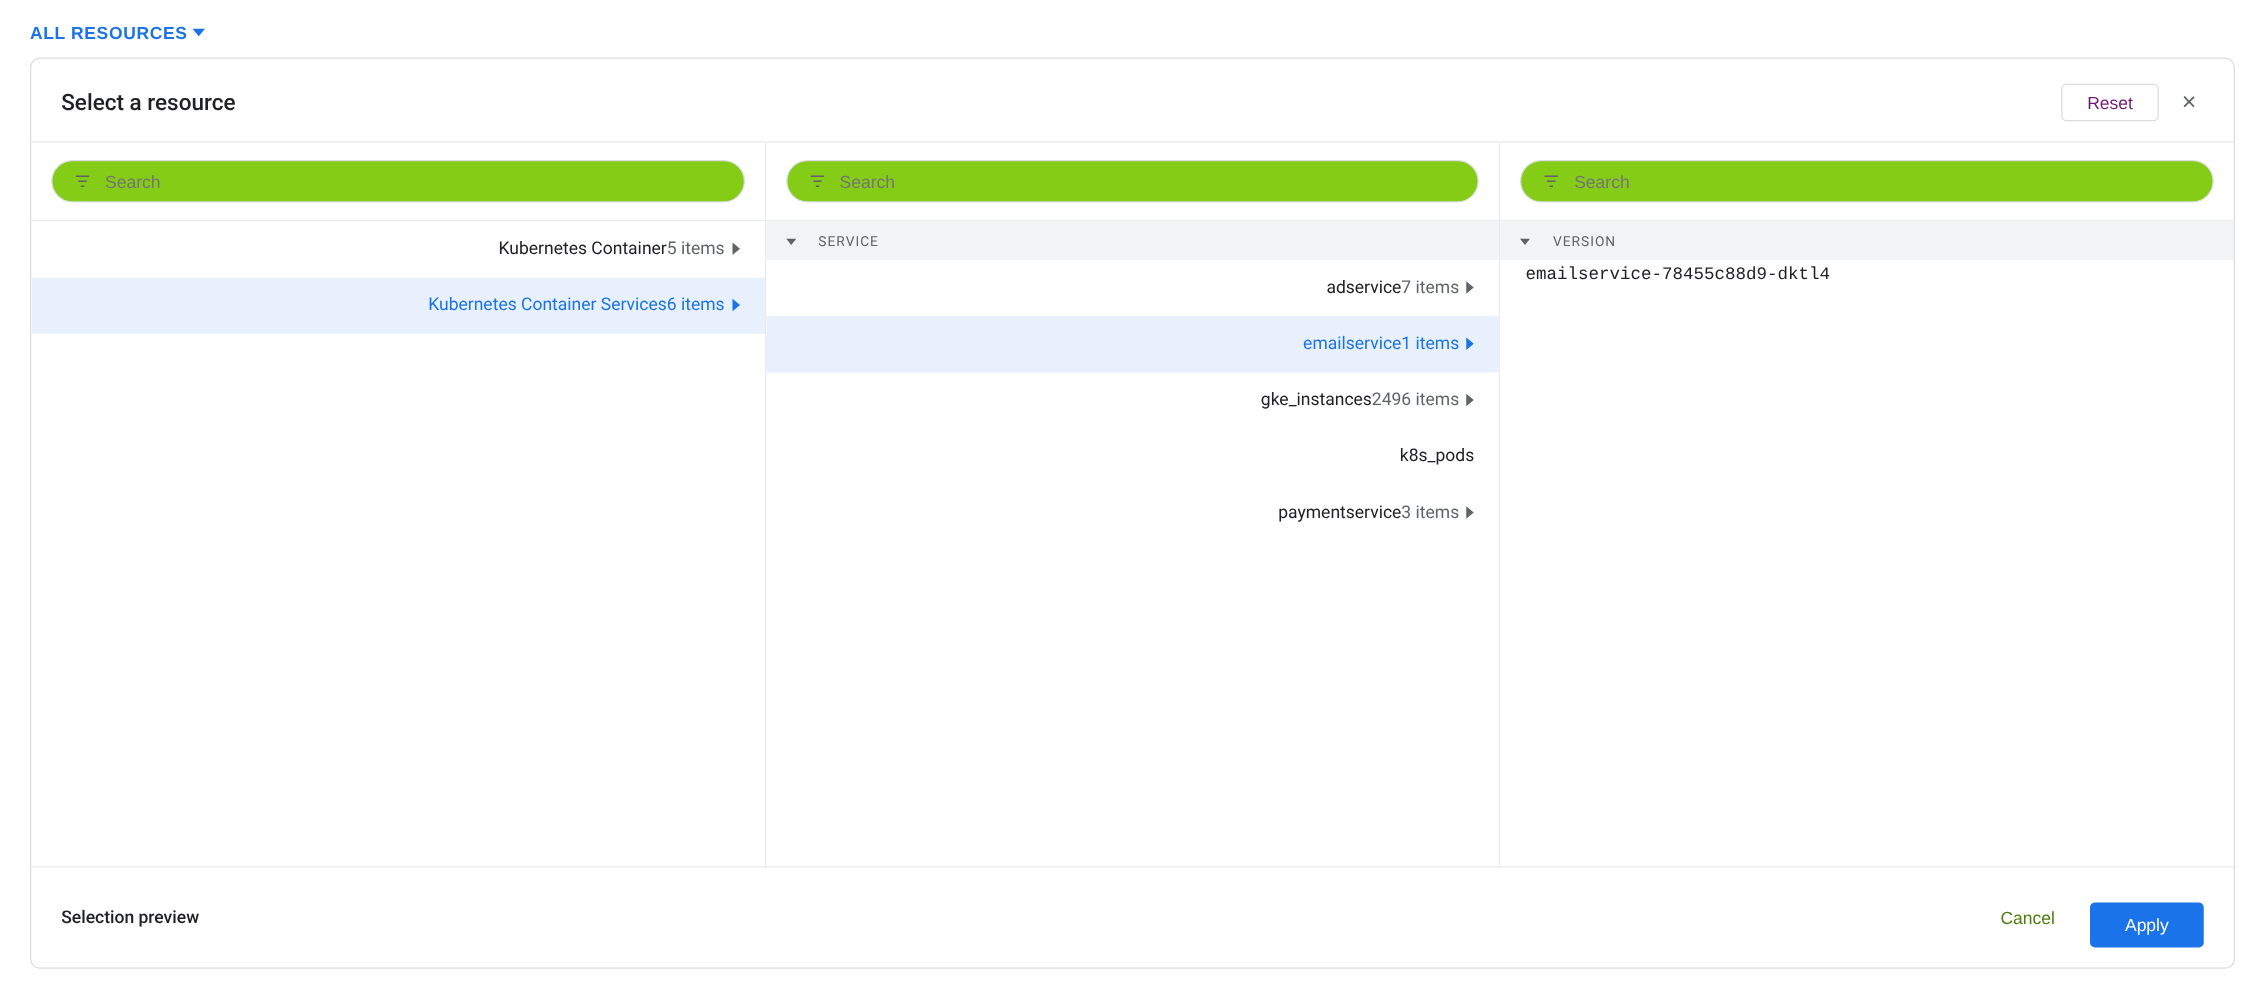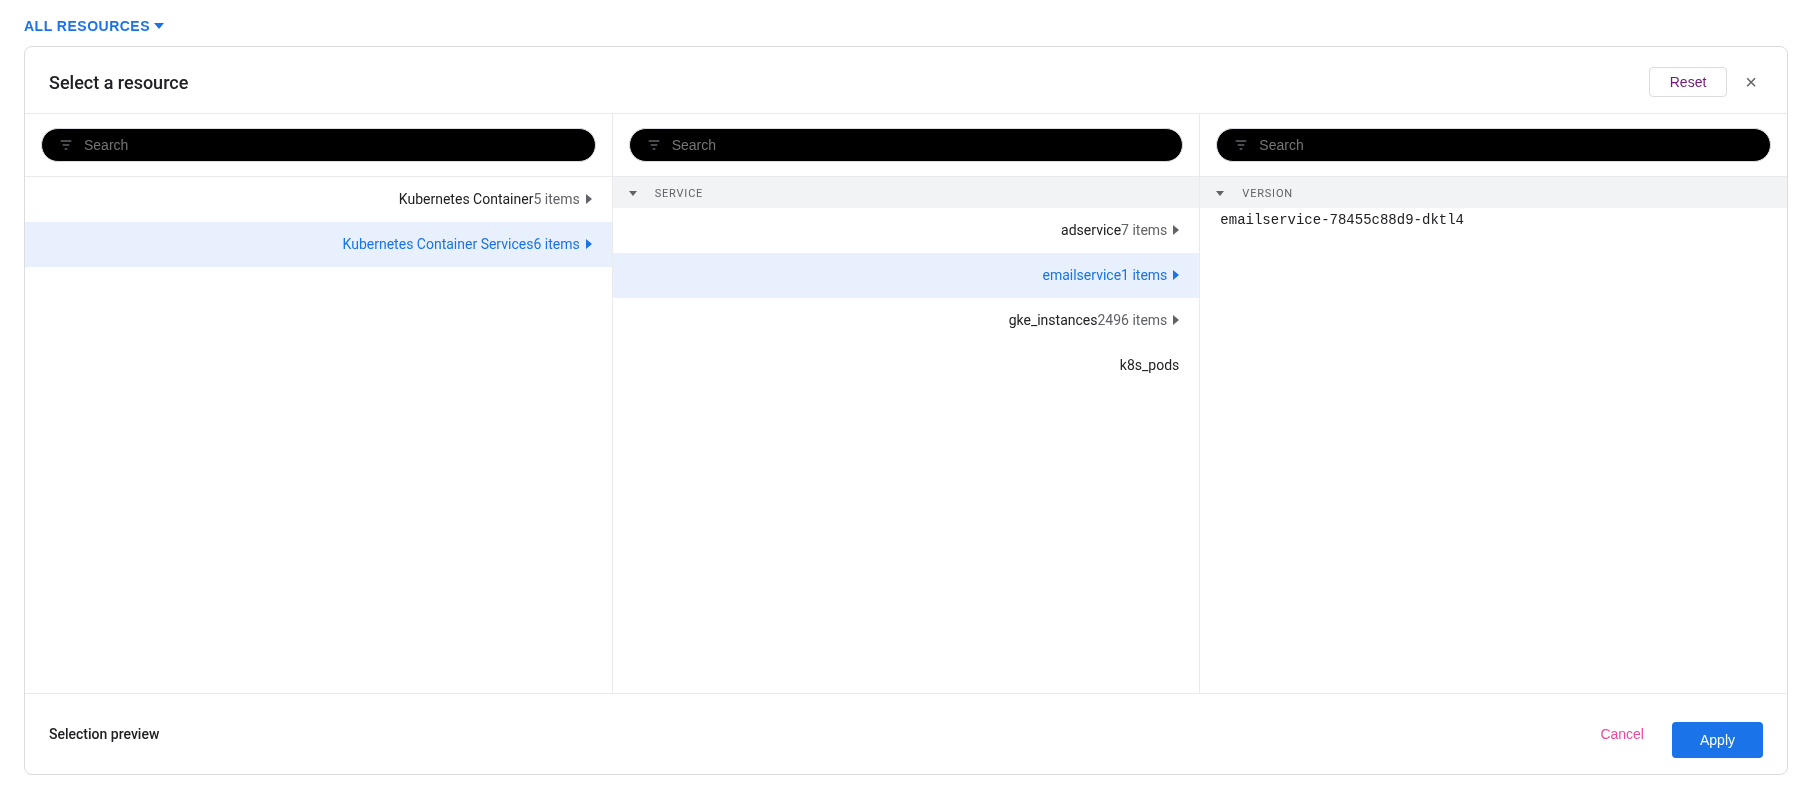--- a/index.html
+++ b/index.html
@@ -114,21 +114,21 @@
       flex-shrink: 0;
     }
 
     .search-input-wrapper {
       display: flex;
       align-items: center;
       gap: 10px;
       border: 1px solid #dadce0;
       border-radius: 24px;
       padding: 8px 16px;
-      background: #000000;
+      background: #84cc16;
     }
 
     .search-icon-svg {
       display: flex;
       align-items: center;
       color: #5f6368;
       flex-shrink: 0;
     }
 
     .search-input {
@@ -237,21 +237,21 @@
       display: flex;
       align-items: center;
       gap: 12px;
     }
 
     .cancel-btn {
       background: none;
       border: none;
       cursor: pointer;
       font-size: 14px;
-      color: #ec4899;
+      color: #4d7c0f;
       padding: 10px 16px;
     }
 
     .apply-btn {
       background: #1a73e8;
       color: #fff;
       border: none;
       border-radius: 4px;
       padding: 10px 28px;
       font-size: 14px;
@@ -361,20 +361,27 @@
           <span class="list-item-right">
             <span>2496 items</span>
             <span class="chevron-right"></span>
           </span>
         </div>
         <div class="list-item">
           <span class="list-item-name">k8s_pods</span>
           <span class="list-item-right">
           </span>
         </div>
+        <div class="list-item">
+          <span class="list-item-name">paymentservice</span>
+          <span class="list-item-right">
+            <span>3 items</span>
+            <span class="chevron-right"></span>
+          </span>
+        </div>
       </div>
     </div>
 
     <div class="column">
       <div class="search-box">
         <div class="search-input-wrapper">
           <span class="search-icon-svg">
             <svg width="16" height="16" viewBox="0 0 24 24" fill="none">
               <line x1="4" y1="6" x2="20" y2="6" stroke="#5f6368" stroke-width="2"></line>
               <line x1="7" y1="12" x2="17" y2="12" stroke="#5f6368" stroke-width="2"></line>

